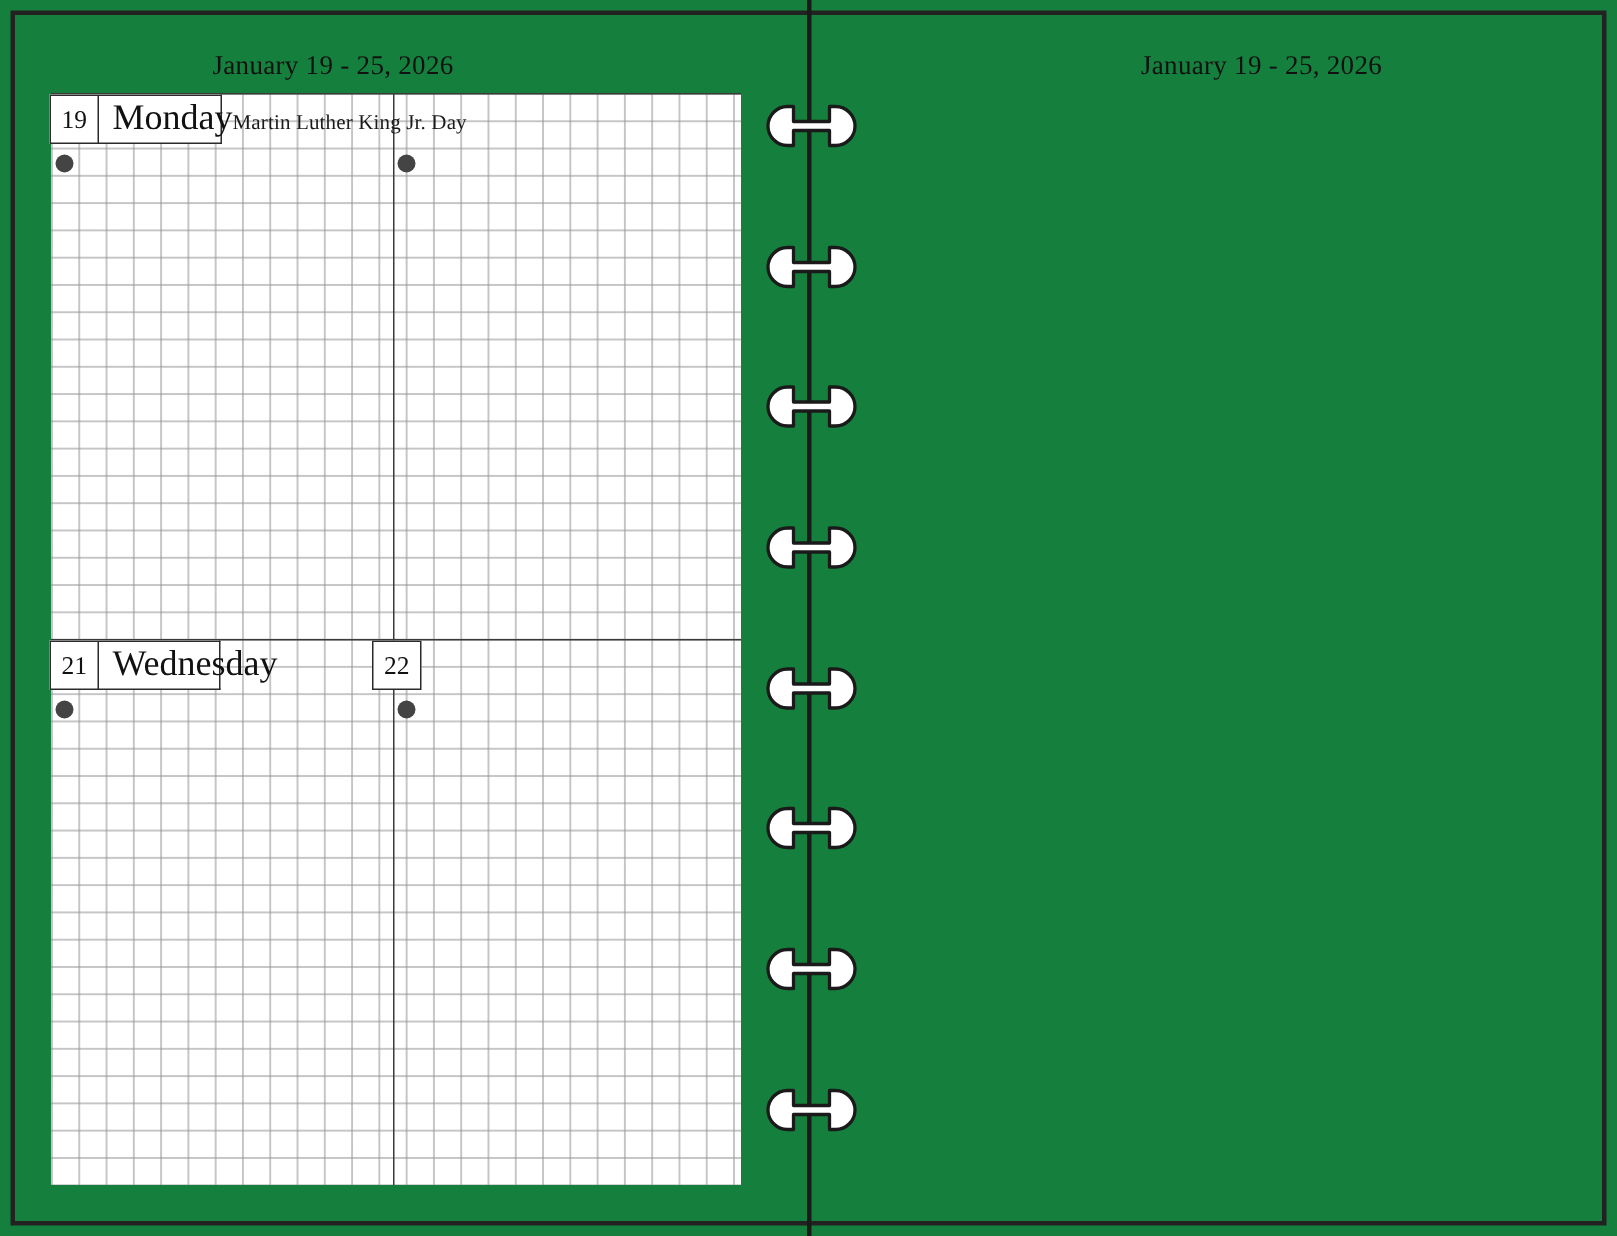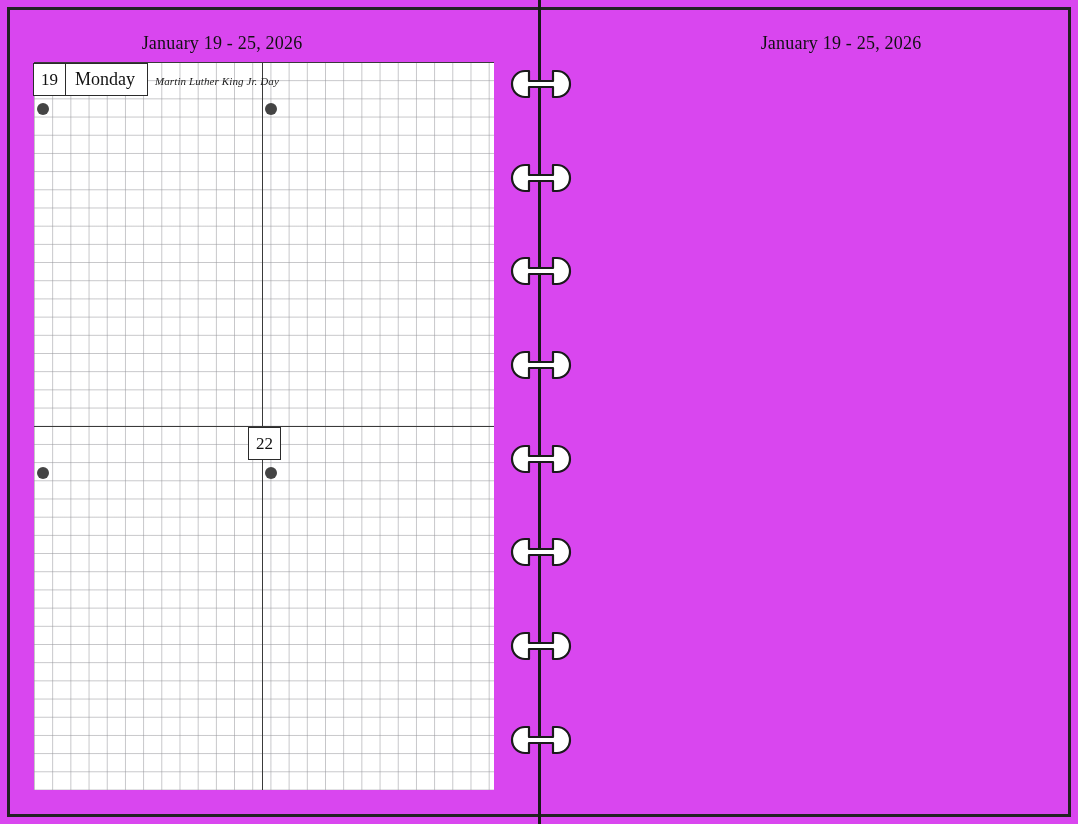--- a/index.html
+++ b/index.html
@@ -4,21 +4,21 @@
 <style>
   html, body {
     margin: 0;
     padding: 0;
     background: #ffffff;
   }
   #page {
     position: relative;
     width: 1078px;
     height: 824px;
-    background: #d946ef;
+    background: #15803d;
     font-family: "Liberation Serif", "DejaVu Serif", serif;
     overflow: hidden;
   }
 
   
   .outer-frame {
     position: absolute;
     left: 7px;
     top: 7px;
     width: 1064px;
@@ -99,35 +99,34 @@
     color: #111111;
     background: #ffffff;
   }
   .day-name {
     border: 1.6px solid #2b2b2b;
     border-left: none;
     box-sizing: border-box;
     display: flex;
     align-items: center;
     padding: 0 9px;
-    font-size: 18px;
+    font-size: 24px;
     color: #111111;
     background: #ffffff;
     white-space: nowrap;
     text-align: center;
   }
   .day-name.w-mon { width: 82px; }
   .day-name.w-tue { width: 110px; }
   .day-name.w-wed { width: 81px; }
   .day-name.w-thu { width: 112px; }
 
   .holiday {
     position: absolute;
-    font-size: 11px;
-    font-style: italic;
+    font-size: 14px;
     color: #1a1a1a;
     white-space: nowrap;
     letter-spacing: 0.1px;
   }
 
   
   .moon {
     position: absolute;
     width: 12px;
     height: 12px;
@@ -179,20 +178,24 @@
       <div class="moon moon-new" style="left:231px; top:405px;"></div>
     </div>
 
     <div class="day-head" style="left:33px; top:63px;">
       <div class="day-num">19</div>
       <div class="day-name w-mon">Monday</div>
     </div>
     <div class="holiday" style="left:155px; top:75px;">Martin Luther King Jr. Day</div>
 
 
+    <div class="day-head" style="left:33px; top:427px;">
+      <div class="day-num">21</div>
+      <div class="day-name w-wed">Wednesday</div>
+    </div>
 
     <div class="day-head" style="left:248px; top:427px;">
       <div class="day-num">22</div>
     </div>
   </div>
 
   <div class="spine"></div>
 
   <div class="ring" style="top:67px;">
     <svg width="72" height="34" viewBox="0 0 72 34">

